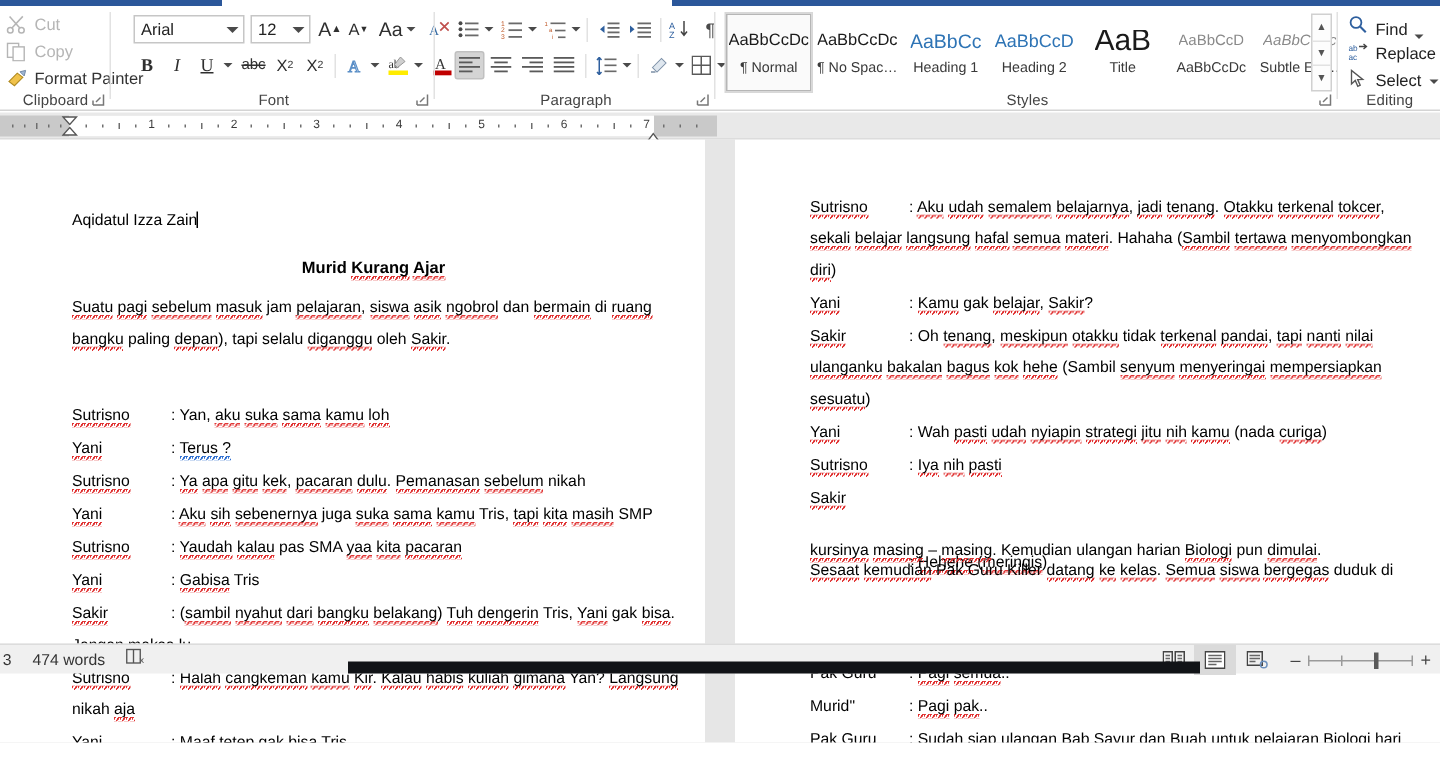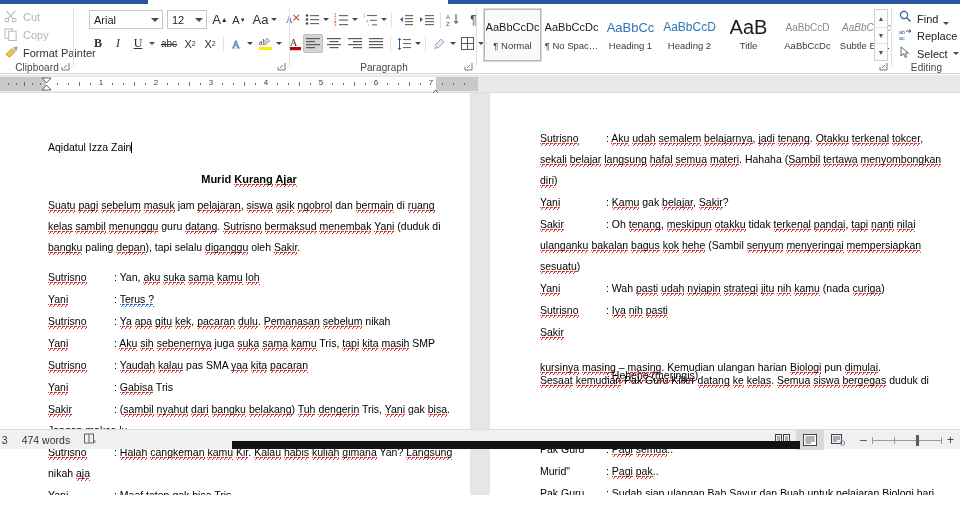--- a/index.html
+++ b/index.html
@@ -285,20 +285,21 @@
       <div class="btn" style="left:210px; top:30px; width:19px; height:19px;">
         <svg width="14" height="15" viewBox="0 0 14 15">
           <text x="2" y="10" font-size="10" fill="#333" font-family="Liberation Serif, serif">A</text>
           <rect x="1" y="11" width="12" height="3.2" fill="#c00000"></rect>
         </svg>
       </div>
       <div class="btn" style="left:228px; top:30px; width:9px; height:19px;">
           <span class="tiny-caret"></span>
         </div>
 
+      <div class="rgroup-label">Font</div>
       <div class="dlg-launch">
         <svg width="9" height="9" viewBox="0 0 9 9">
             <path d="M1 8 L8 8 L8 1" stroke="#777" fill="none"></path>
             <path d="M1 8 L1 5" stroke="#777" fill="none"></path>
             <path d="M6 3 L3 6" stroke="#777" fill="none"></path>
           </svg>
       </div>
       <div class="rgroup-sep" style="right:0;"></div>
     </div>
 
@@ -476,20 +477,21 @@
         <div class="style-preview" style="font-size:10px;color:#8a8a8a;font-style:italic;">AaBbCcDc</div>
         <div class="style-name">Subtle Em…</div>
       </div>
 
       <div class="gallery-scroll" style="left:396px;">
         <div class="gs-btn">▲</div>
         <div class="gs-btn" style="border-top:1px solid #e2e2e2;border-bottom:1px solid #e2e2e2;">▼</div>
         <div class="gs-btn">▼</div>
       </div>
 
+      <div class="rgroup-label">Styles</div>
       <div class="dlg-launch">
         <svg width="9" height="9" viewBox="0 0 9 9">
             <path d="M1 8 L8 8 L8 1" stroke="#777" fill="none"></path>
             <path d="M1 8 L1 5" stroke="#777" fill="none"></path>
             <path d="M6 3 L3 6" stroke="#777" fill="none"></path>
           </svg>
       </div>
       <div class="rgroup-sep" style="right:0;"></div>
     </div>
 
@@ -603,23 +605,20 @@
       </div>
 
       <div class="line title-line" style="left:0; top:80px; width:470px; text-align:center;">
         Murid <span class="sp">Kurang</span> <span class="sp">Ajar</span>
       </div>
 
       <div style="position:absolute; left:48px; top:106px; width:380px;">
         <div class="line" style="position:relative; left:0; top:0; margin-bottom:8px;">
           <span class="sp">Suatu</span> <span class="sp">pagi</span> <span class="sp">sebelum</span> <span class="sp">masuk</span> jam <span class="sp">pelajaran</span>, <span class="sp">siswa</span> <span class="sp">asik</span> <span class="sp">ngobrol</span> dan <span class="sp">bermain</span> di <span class="sp">ruang</span>
         </div>
-        <div class="line" style="position:relative; left:0; top:0; margin-bottom:8px;">
-          <span class="sp">kelas</span> <span class="sp">sambil</span> <span class="sp">menunggu</span> guru <span class="sp">datang</span>. <span class="sp">Sutrisno</span> <span class="sp">bermaksud</span> <span class="sp">menembak</span> <span class="sp">Yani</span> (duduk di
-        </div>
         <div class="line" style="position:relative; left:0; top:0;">
           <span class="sp">bangku</span> paling <span class="sp">depan</span>), tapi selalu <span class="sp">diganggu</span> oleh <span class="sp">Sakir</span>.
         </div>
       </div>
 
       <div style="position:absolute; left:48px; top:178px;">
 
         <div style="position:relative; height:22px;">
           <span class="line" style="left:0; top:0;"><span class="sp">Sutrisno</span></span>
           <span class="line" style="left:66px; top:0;">: Yan, <span class="sp">aku</span> <span class="sp">suka</span> <span class="sp">sama</span> <span class="sp">kamu</span> <span class="sp">loh</span></span>

